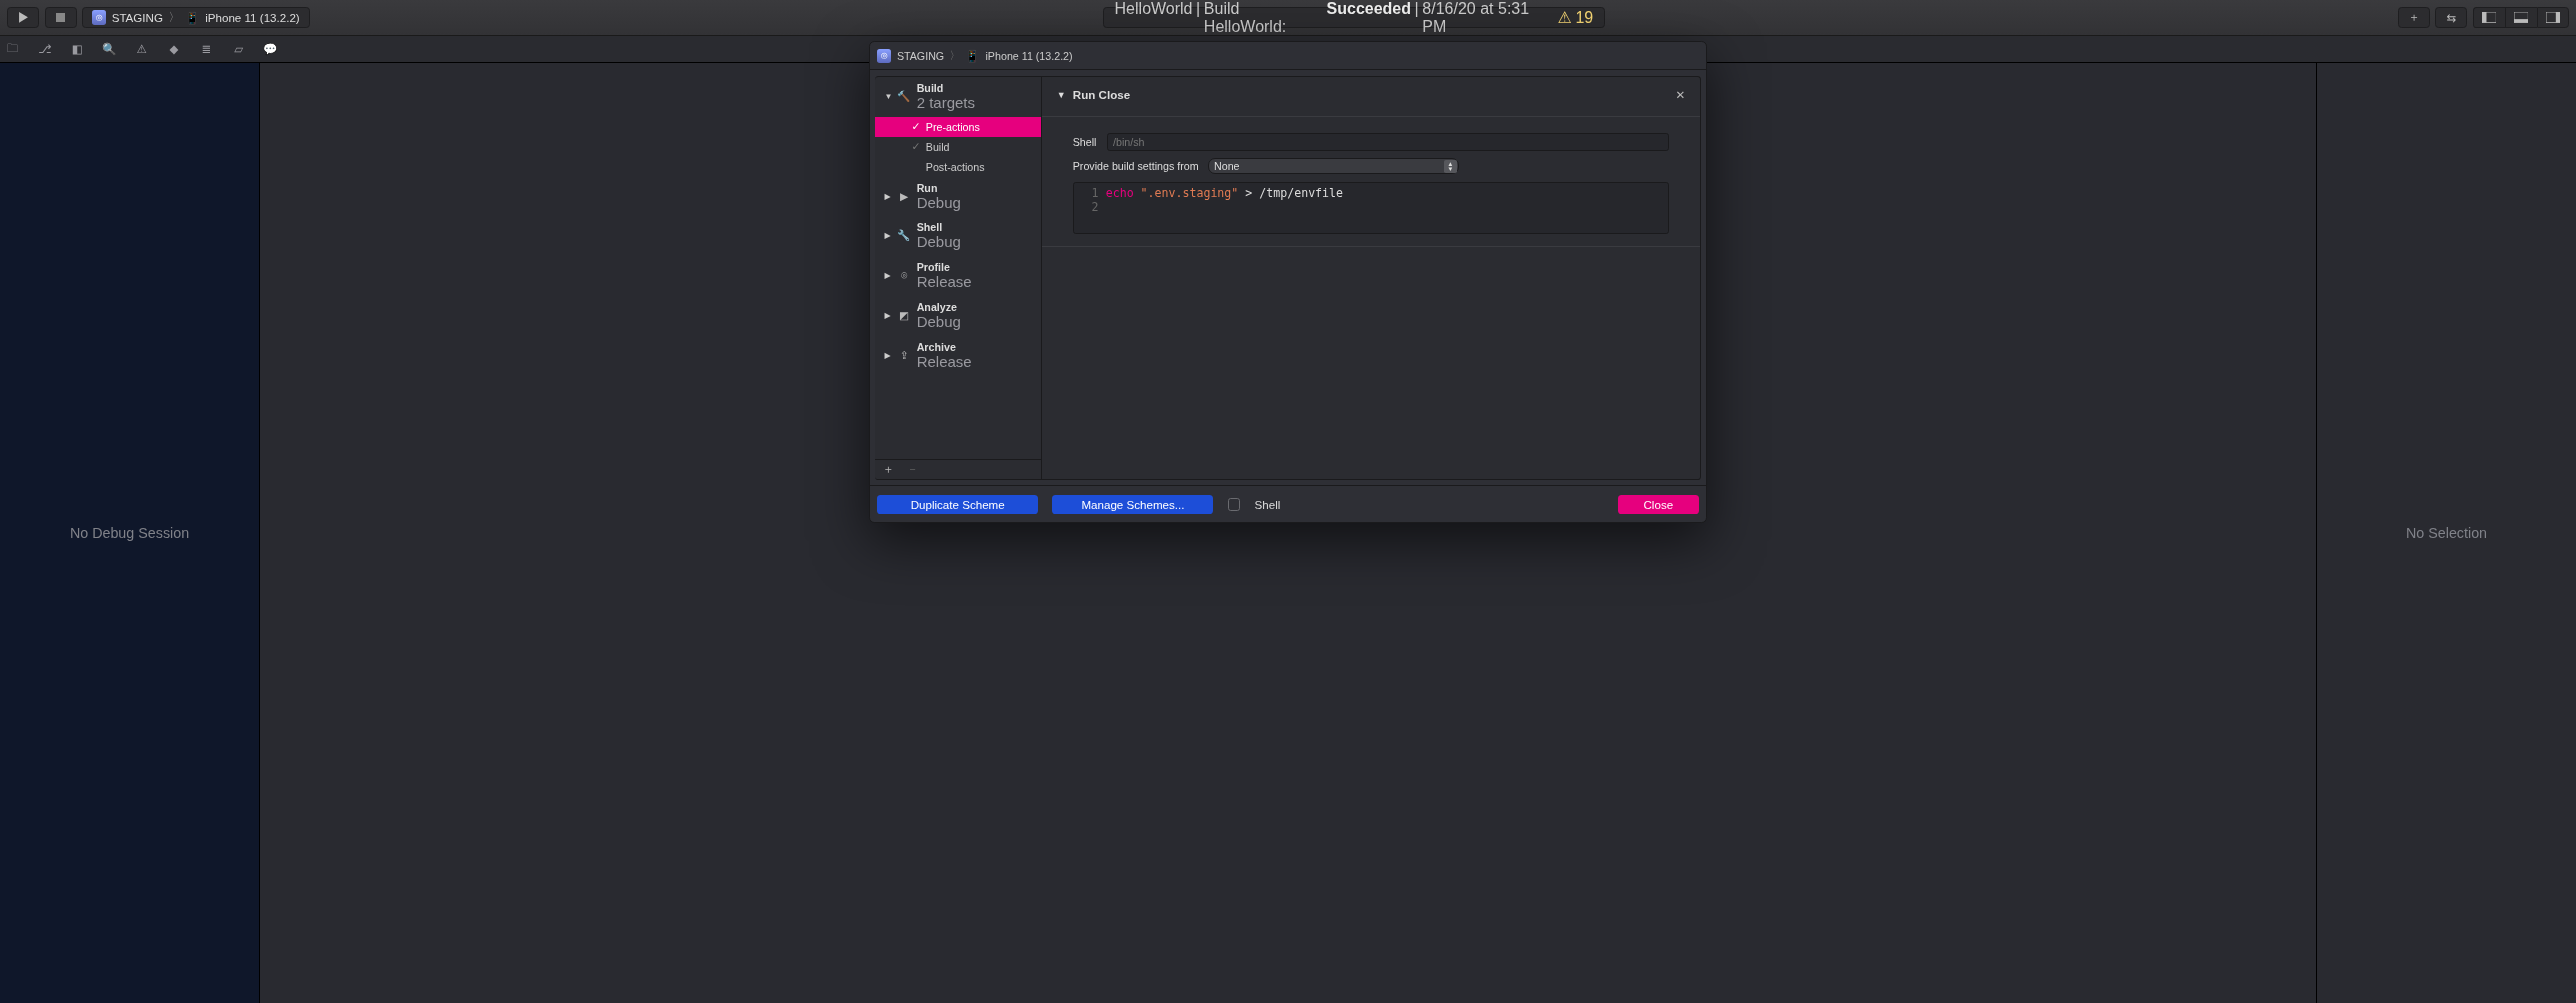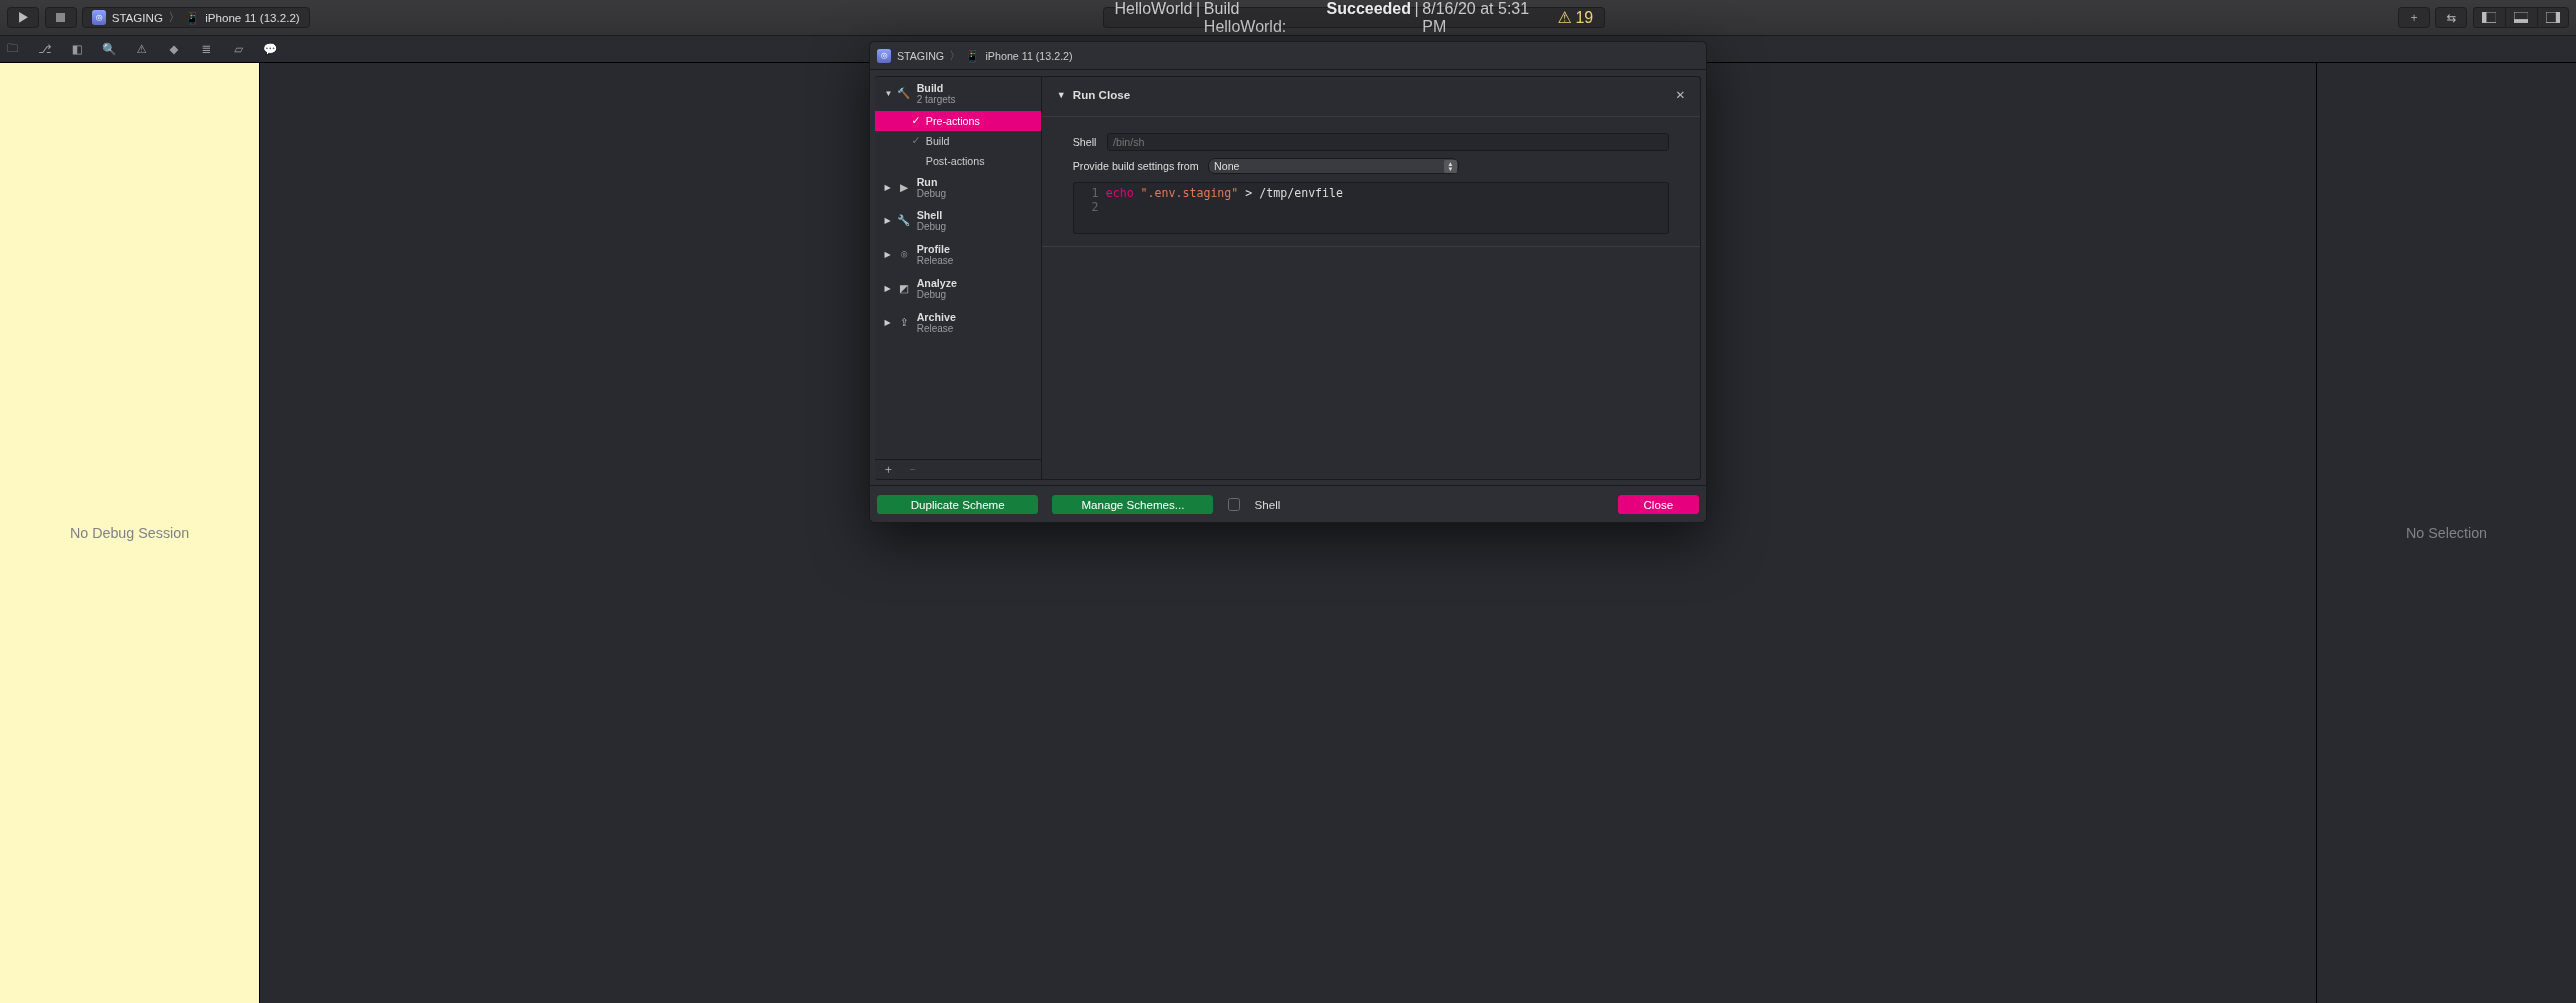--- a/index.html
+++ b/index.html
@@ -81,21 +81,21 @@
     gap:14.3px;
   }
   .tabbar .ticon { width:18px;height:18px;display:flex;align-items:center;justify-content:center;color:#9a9aa0;}
   .main {
     position:absolute;
     top:63px;left:0;right:0;bottom:0;
     display:flex;
   }
   .nav-left {
     width:260px;
-    background:#fef9c3;
+    background:#0f172a;
     border-right:0.9px solid #000;
     display:flex;align-items:center;justify-content:center;
     color:#808289;
     font-size:14.3px;
   }
   .center { flex:1; background:#292a30;}
   .inspector-right {
     width:260px;
     background:#292a30;
     border-left:0.9px solid #000;
@@ -137,21 +137,21 @@
     background:#2b2c31;
   }
   .sidebar .cat {
     padding:5.4px 7.2px 5.4px 9px;
     display:flex; align-items:center; gap:5.4px;
     font-size:10.7px;
   }
   .sidebar .cat .arw{ font-size:8px; color:#ccc; width:7.2px;}
   .sidebar .cat .ic { width:14.3px; text-align:center; color:#bbb;}
   .sidebar .cat .txt { display:flex; flex-direction:column;}
-  .sidebar .cat .sub { font-size:10px; color:#9a9aa0;}
+  .sidebar .cat .sub { font-size:15px; color:#9a9aa0;}
   .sidebar .sub-item {
     padding:3.6px 7.2px 3.6px 36px;
     font-size:10.7px;
     color:#ccc;
     display:flex;align-items:center; gap:5.4px;
   }
   .sidebar .sub-item.sel {
     background:#e6007e;
     color:#fff;
   }
@@ -213,21 +213,21 @@
   }
   .gutter{ width:32px; color:#666;text-align:right;padding:3.6px 7.2px 0 0;}
   .code-body{ flex:1; padding:3.6px 0 0 0;}
   .code-body .kw{color:#e6007e;}
   .code-body .str{color:#e07b53;}
   .footer {
     height:36px; display:flex; align-items:center; gap:14.3px; padding:0 7.2px;
   }
   .btn {
     height:19px; padding:0 14.3px; border-radius:3.6px;
-    background:#15803d; color:#fff; font-size:11.6px;
+    background:#1d4ed8; color:#fff; font-size:11.6px;
     display:flex;align-items:center;justify-content:center;
     min-width:161px;
   }
   .btn.primary{ background:#e6007e;}
   .btn.sm{ min-width:81px;}
   .chk-box{width:12.5px;height:12.5px;border:0.9px solid #6a6b70;border-radius:2.7px;display:inline-block;}
   .flex-sp{flex:1;}
   .scheme-icon{
     width:14.3px;height:14.3px;display:inline-flex;align-items:center;justify-content:center;
     background:linear-gradient(#8aa0ff,#5d6bbf);border-radius:2.7px;font-size:8px;color:#fff;

